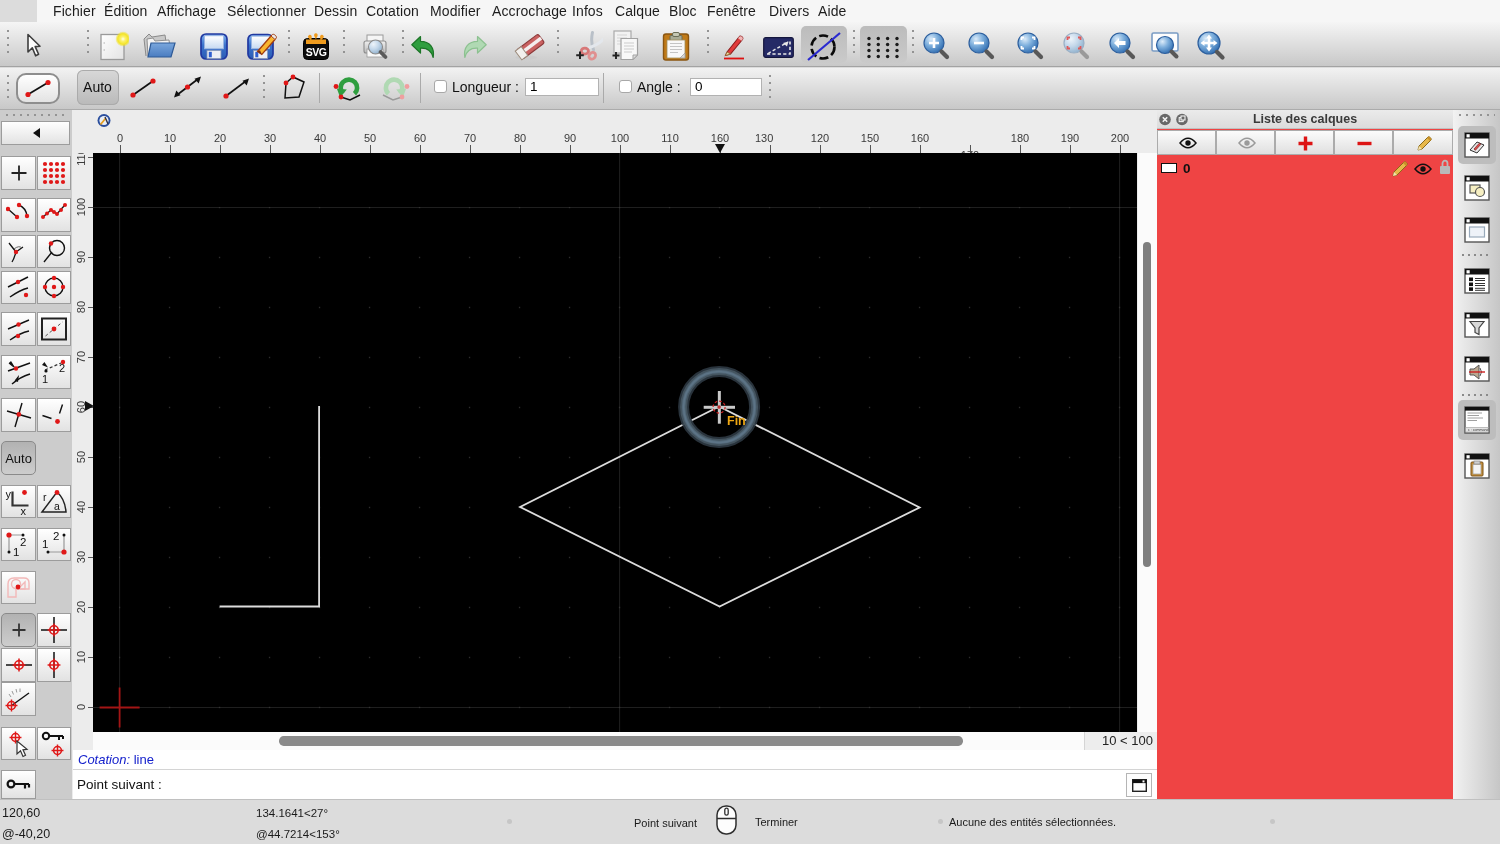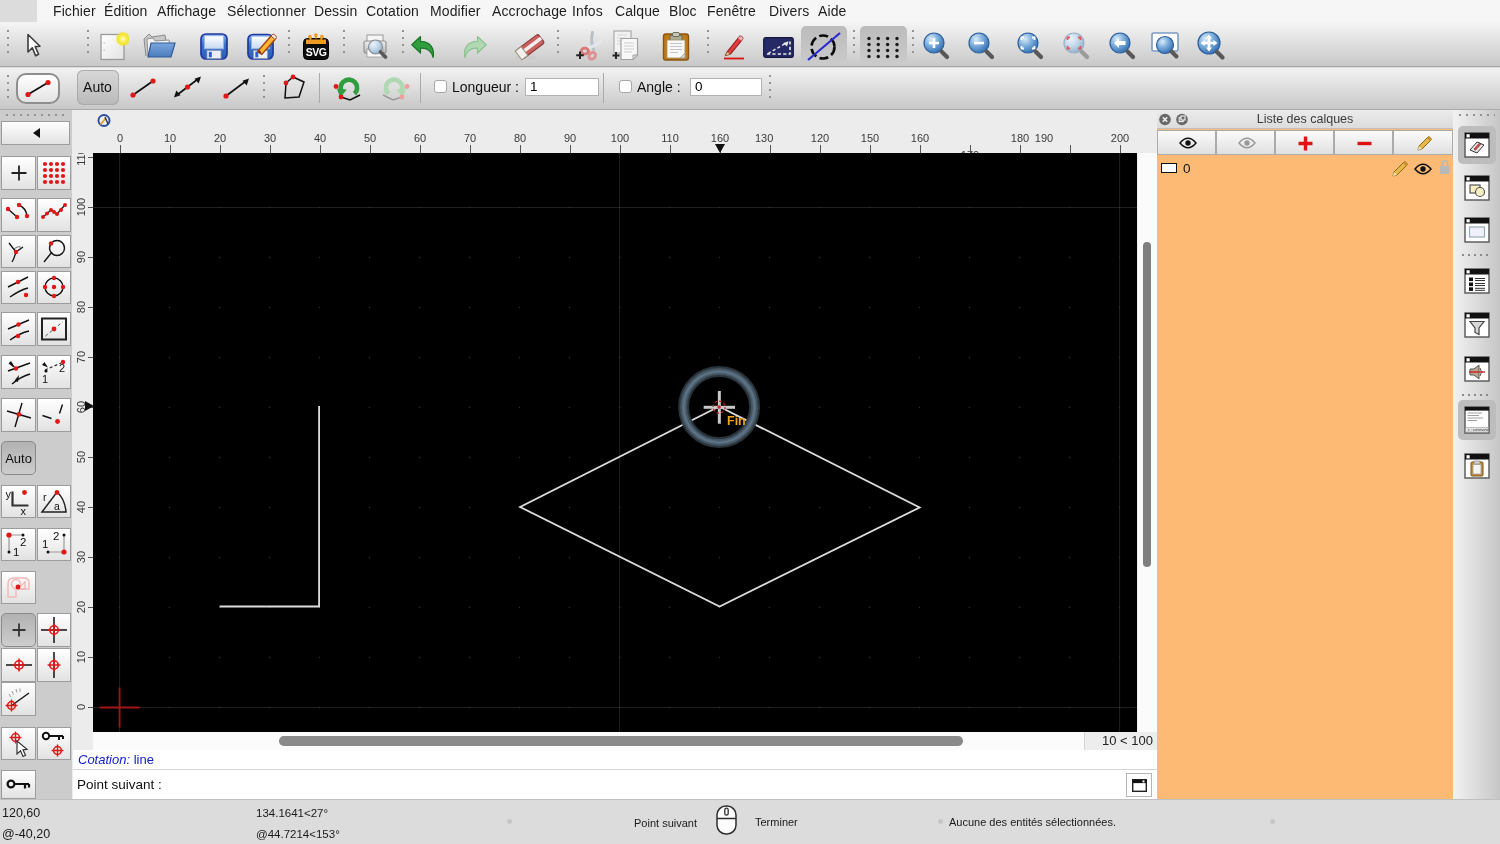--- a/index.html
+++ b/index.html
@@ -30,21 +30,21 @@
 #hruler { position:absolute; left:21px; top:18.5px; width:1046px; height:24px; background:#ececec; }
 #vruler { position:absolute; left:3px; top:42.5px; width:18px; height:579.5px; background:#ececec; overflow:hidden; }
 .rnum { position:absolute; font-size:11px; color:#3a3a3a; }
 .vnum { position:absolute; font-size:11px; color:#3a3a3a; transform:rotate(-90deg); transform-origin:center; width:30px; text-align:center;}
 #canvas { position:absolute; left:21.4px; top:42.5px; width:1044px; height:579.5px; background:#000; }
 
 #cmdhist { left:73px; top:749.5px; width:1084px; height:20px; background:#ffffff; border-bottom:1px solid #d4d4d4;
   font-size:13px; color:#1420cc; padding-left:5px; line-height:20px;}
 #cmdinput { left:73px; top:770px; width:1084px; height:29px; background:#ffffff; font-size:13.5px; color:#111; }
 
-#rpanel { left:1157px; top:110px; width:296px; height:689px; background:#fdba74; }
+#rpanel { left:1157px; top:110px; width:296px; height:689px; background:#ef4444;font-weight:bold; }
 #rpanelhead { position:absolute; left:0; top:0; width:296px; height:19px;
   background:linear-gradient(#ebebeb,#dcdcdc); border-bottom:1px solid #c0c0c0;
   font-size:12.5px; color:#3a3a3a; text-align:center; line-height:19px; }
 .lbtn { position:absolute; top:20px; height:25px; background:linear-gradient(#fbfbfb,#e0e0e0); border:1px solid #ababab; }
 
 #dock { left:1453px; top:110px; width:47px; height:689px; background:linear-gradient(90deg,#f2f2f2,#c6c6c6); }
 .dockbtn { position:absolute; left:5px; width:38px; height:38px; }
 .dockbtn.sel { background:#bdbdbd; border-radius:5px; }
 
 #statusbar { left:0; top:799px; width:1500px; height:45px; background:#dcdcdc; border-top:1px solid #c0c0c0;
@@ -648,21 +648,21 @@
       <div class="rnum" style="left:712px;top:3px;width:30px;text-align:center">120</div>
       <div style="position:absolute;left:727px;top:16.5px;width:1px;height:7.5px;background:#555"></div>
       <div class="rnum" style="left:762px;top:3px;width:30px;text-align:center">150</div>
       <div style="position:absolute;left:777px;top:16.5px;width:1px;height:7.5px;background:#555"></div>
       <div class="rnum" style="left:812px;top:3px;width:30px;text-align:center">160</div>
       <div style="position:absolute;left:827px;top:16.5px;width:1px;height:7.5px;background:#555"></div>
       <div class="rnum" style="left:862px;top:20px;width:30px;text-align:center">170</div>
       <div style="position:absolute;left:877px;top:16.5px;width:1px;height:7.5px;background:#555"></div>
       <div class="rnum" style="left:912px;top:3px;width:30px;text-align:center">180</div>
       <div style="position:absolute;left:927px;top:16.5px;width:1px;height:7.5px;background:#555"></div>
-      <div class="rnum" style="left:936px;top:3px;width:30px;text-align:center">190</div>
+      <div class="rnum" style="left:962px;top:3px;width:30px;text-align:center">190</div>
       <div style="position:absolute;left:977px;top:16.5px;width:1px;height:7.5px;background:#555"></div>
       <div class="rnum" style="left:1012px;top:3px;width:30px;text-align:center">200</div>
       <div style="position:absolute;left:1027px;top:16.5px;width:1px;height:7.5px;background:#555"></div>
     </div>
   <div id="vruler">
       <div class="vnum" style="left:-9px;top:548.0px">0</div>
       <div style="position:absolute;left:13px;top:554.5px;width:5.4px;height:1px;background:#555"></div>
       <div class="vnum" style="left:-9px;top:498.0px">10</div>
       <div style="position:absolute;left:13px;top:504.5px;width:5.4px;height:1px;background:#555"></div>
       <div class="vnum" style="left:-9px;top:448.0px">20</div>

